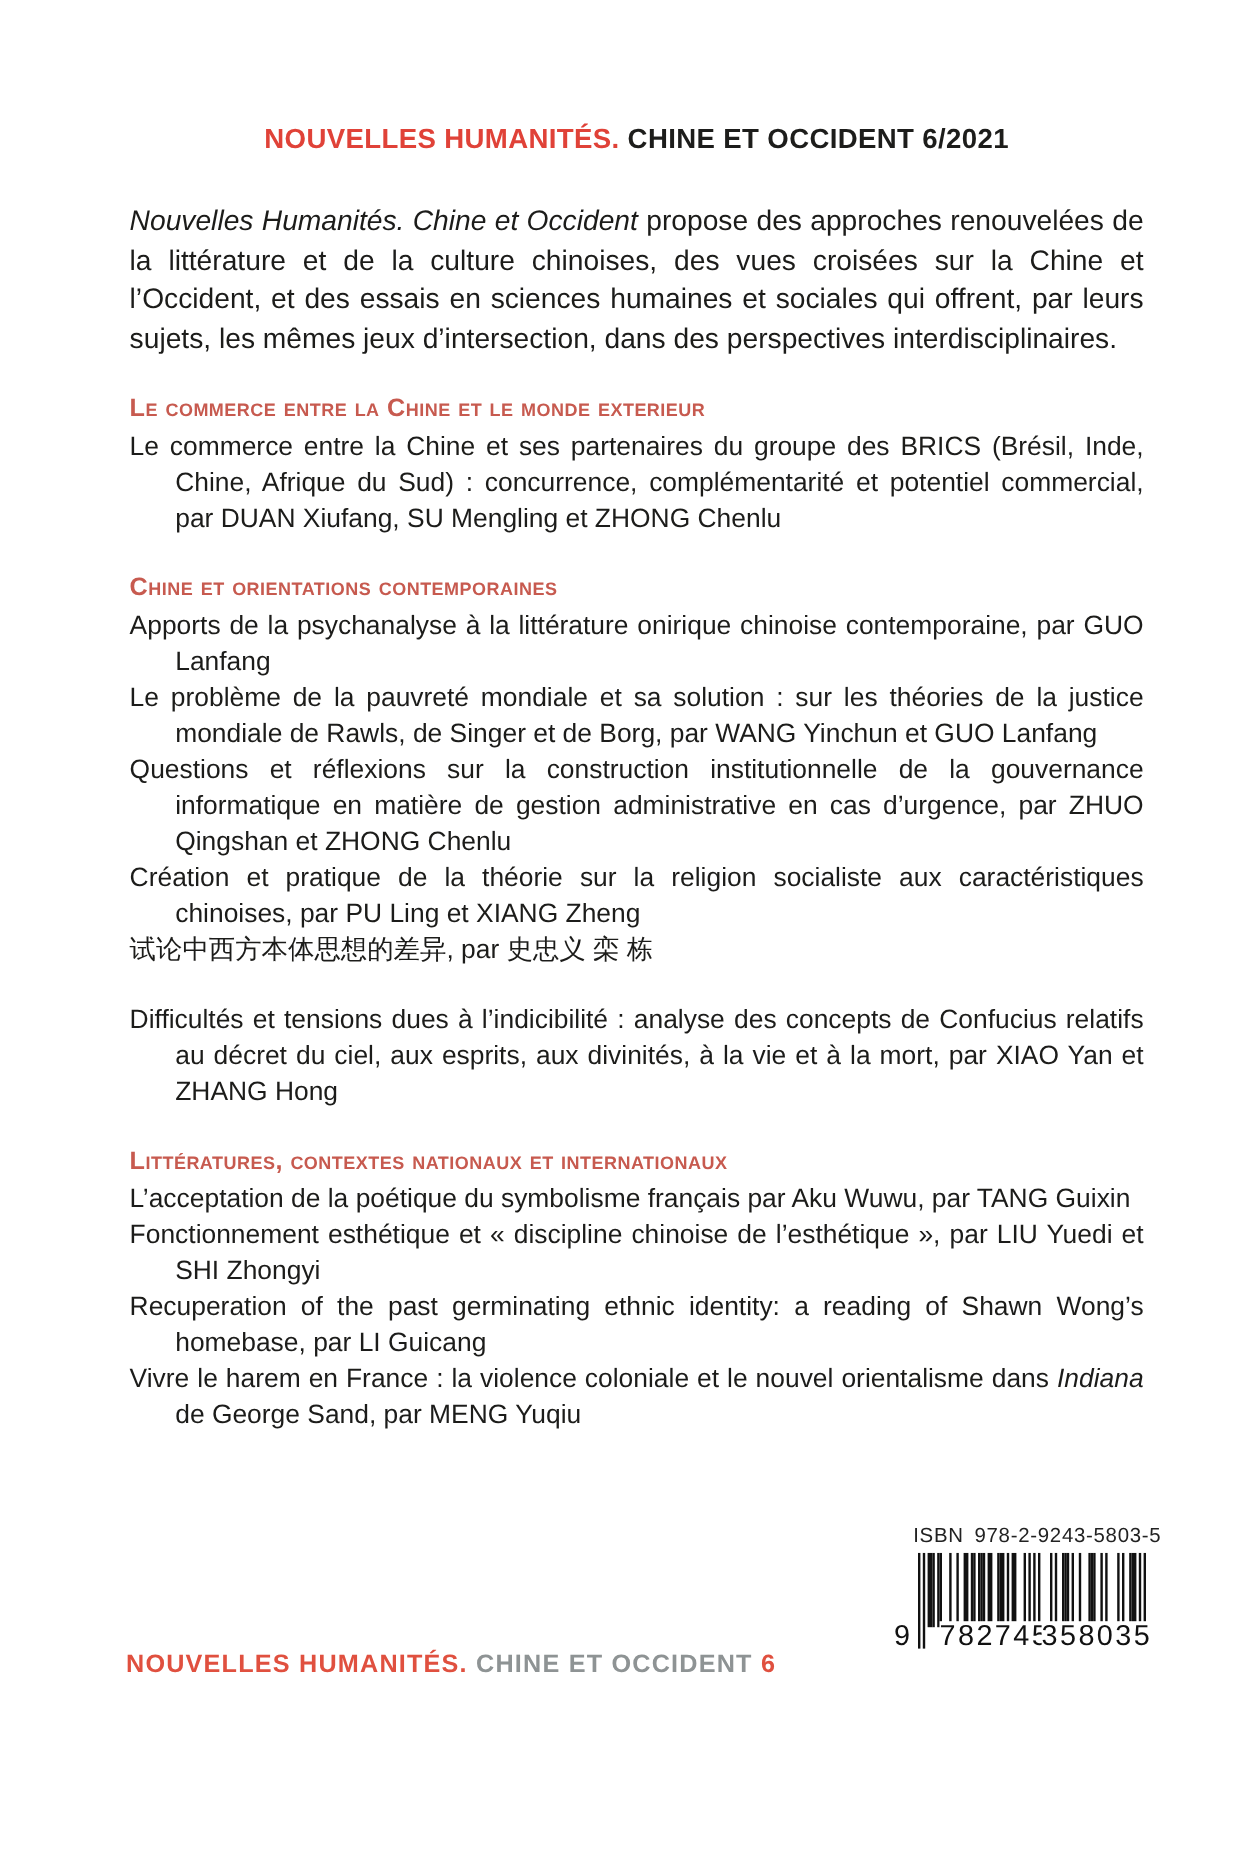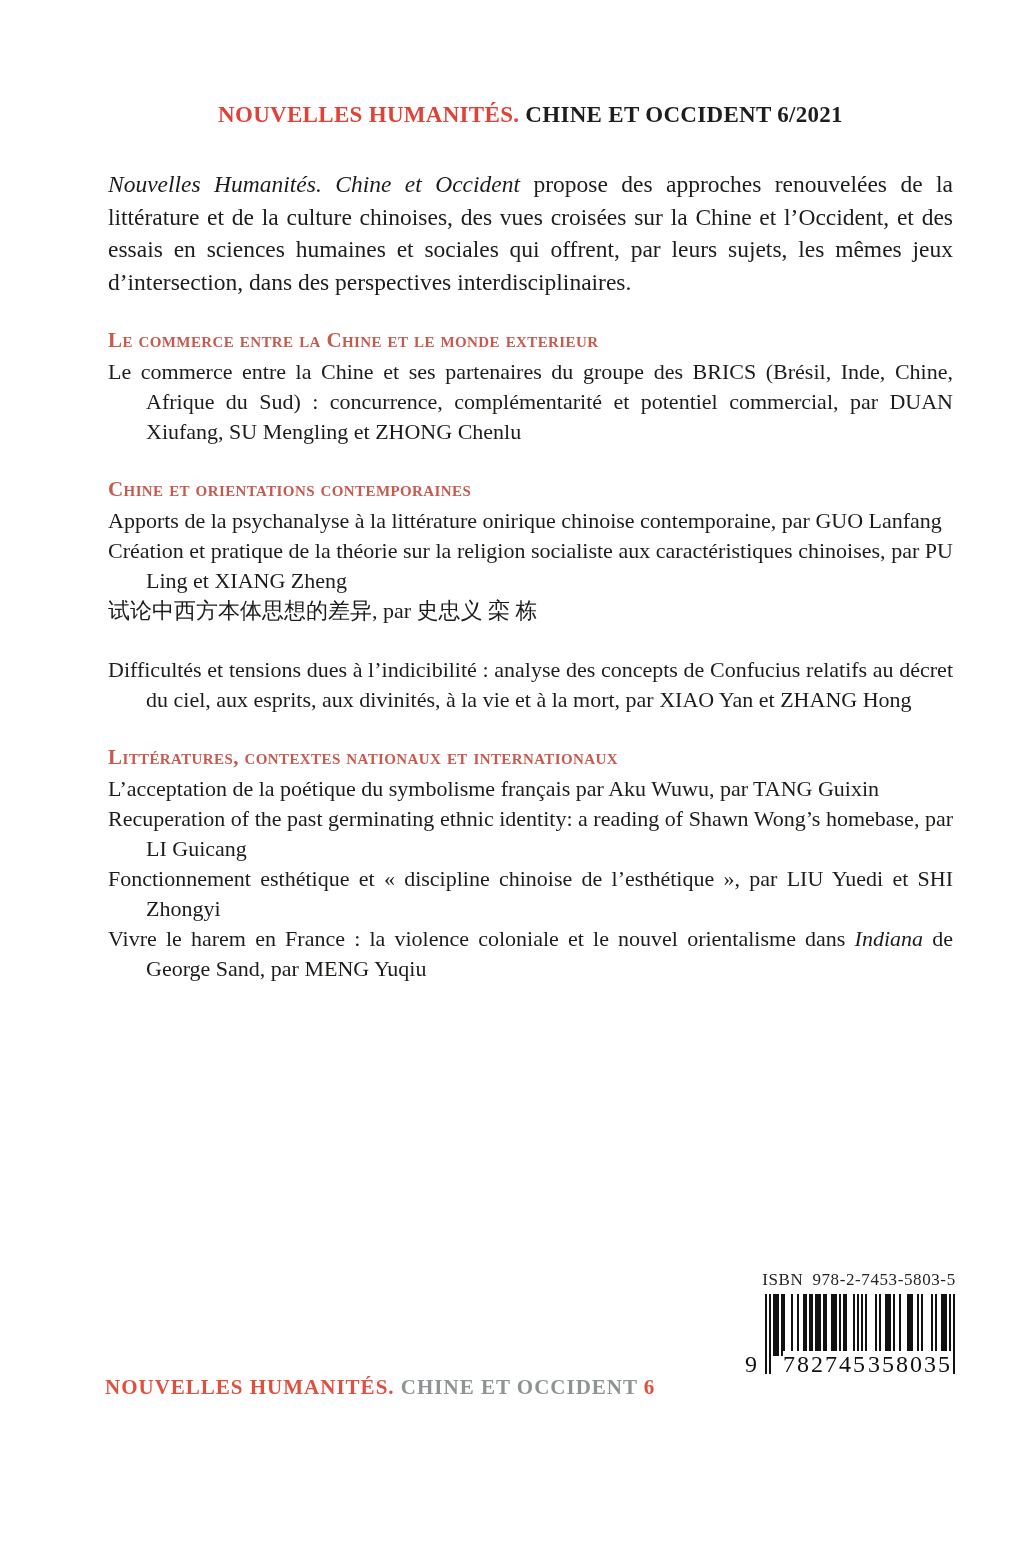--- a/index.html
+++ b/index.html
@@ -2,21 +2,21 @@
 <html><head>
 <meta charset="utf-8">
 <style>
   * { margin:0; padding:0; box-sizing:border-box; }
   html,body { background:#ffffff; }
   .page {
     position:relative;
     width:1035px; height:1559px;
     background:#ffffff;
     color:#1c1c1a;
-    font-family:Liberation Serif, serif;
+    font-family:Liberation Sans, sans-serif;
     overflow:hidden;
   }
   .content {
     position:absolute;
     left:108px; right:82px; top:0;
   }
   .cover-title {
     margin-top:100px;
     text-align:center;
     font-size:23px;
@@ -109,38 +109,40 @@
     <p class="intro"><span class="it">Nouvelles Humanités. Chine et Occident</span><span> propose des approches renouvelées de la littérature et de la culture chinoises, des vues croisées sur la Chine et l’Occident, et des essais en sciences humaines et sociales qui offrent, par leurs sujets, les mêmes jeux d’intersection, dans des perspectives interdisciplinaires.</span></p>
 
     <div class="toc">
         <section class="toc-section">
           <h2 class="sec-heading">Le commerce entre la Chine et le monde exterieur</h2>
           <p class="entry"><span>Le commerce entre la Chine et ses partenaires du groupe des BRICS (Brésil, Inde, Chine, Afrique du Sud) : concurrence, complémentarité et potentiel commercial, par DUAN Xiufang, SU Mengling et ZHONG Chenlu</span></p>
         </section>
         <section class="toc-section">
           <h2 class="sec-heading">Chine et orientations contemporaines</h2>
           <p class="entry"><span>Apports de la psychanalyse à la littérature onirique chinoise contemporaine, par GUO Lanfang</span></p>
+          <p class="entry"><span>Le problème de la pauvreté mondiale et sa solution : sur les théories de la justice mondiale de Rawls, de Singer et de Borg, par WANG Yinchun et GUO Lanfang</span></p>
+          <p class="entry"><span>Questions et réflexions sur la construction institutionnelle de la gouvernance informatique en matière de gestion administrative en cas d’urgence, par ZHUO Qingshan et ZHONG Chenlu</span></p>
           <p class="entry"><span>Création et pratique de la théorie sur la religion socialiste aux caractéristiques chinoises, par PU Ling et XIANG Zheng</span></p>
           <p class="entry"><span>试论中西方本体思想的差异, par 史忠义 栾 栋</span></p>
         </section>
         <section class="toc-section">
           <p class="entry"><span>Difficultés et tensions dues à l’indicibilité : analyse des concepts de Confucius relatifs au décret du ciel, aux esprits, aux divinités, à la vie et à la mort, par XIAO Yan et ZHANG Hong</span></p>
         </section>
         <section class="toc-section">
           <h2 class="sec-heading">Littératures, contextes nationaux et internationaux</h2>
           <p class="entry"><span>L’acceptation de la poétique du symbolisme français par Aku Wuwu, par TANG Guixin</span></p>
+          <p class="entry"><span>Fonctionnement esthétique et « discipline chinoise de l’esthétique », par LIU Yuedi et SHI Zhongyi</span></p>
           <p class="entry"><span>Recuperation of the past germinating ethnic identity: a reading of Shawn Wong’s homebase, par LI Guicang</span></p>
-          <p class="entry"><span>Fonctionnement esthétique et « discipline chinoise de l’esthétique », par LIU Yuedi et SHI Zhongyi</span></p>
           <p class="entry"><span>Vivre le harem en France : la violence coloniale et le nouvel orientalisme dans </span><span class="it">Indiana</span><span> de George Sand, par MENG Yuqiu</span></p>
         </section>
       </div>
   </div>
 
   <div class="barcode-block">
-    <div class="isbn-line"><span class="isbn-label">ISBN</span><span>978-2-7453-5803-5</span></div>
+    <div class="isbn-line"><span class="isbn-label">ISBN</span><span>978-2-9243-5803-5</span></div>
     <div class="bars-wrap">
       <svg id="bc-svg" xmlns="http://www.w3.org/2000/svg" width="190" height="80" viewBox="0 0 190 80">
           <rect x="0" y="0" width="2" height="80" fill="#111111"></rect>
           <rect x="4" y="0" width="2" height="80" fill="#111111"></rect>
           <rect x="8" y="0" width="2" height="62" fill="#111111"></rect>
           <rect x="10" y="0" width="2" height="62" fill="#111111"></rect>
           <rect x="12" y="0" width="2" height="62" fill="#111111"></rect>
           <rect x="16" y="0" width="2" height="62" fill="#111111"></rect>
           <rect x="18" y="0" width="2" height="62" fill="#111111"></rect>
           <rect x="26" y="0" width="2" height="62" fill="#111111"></rect>

